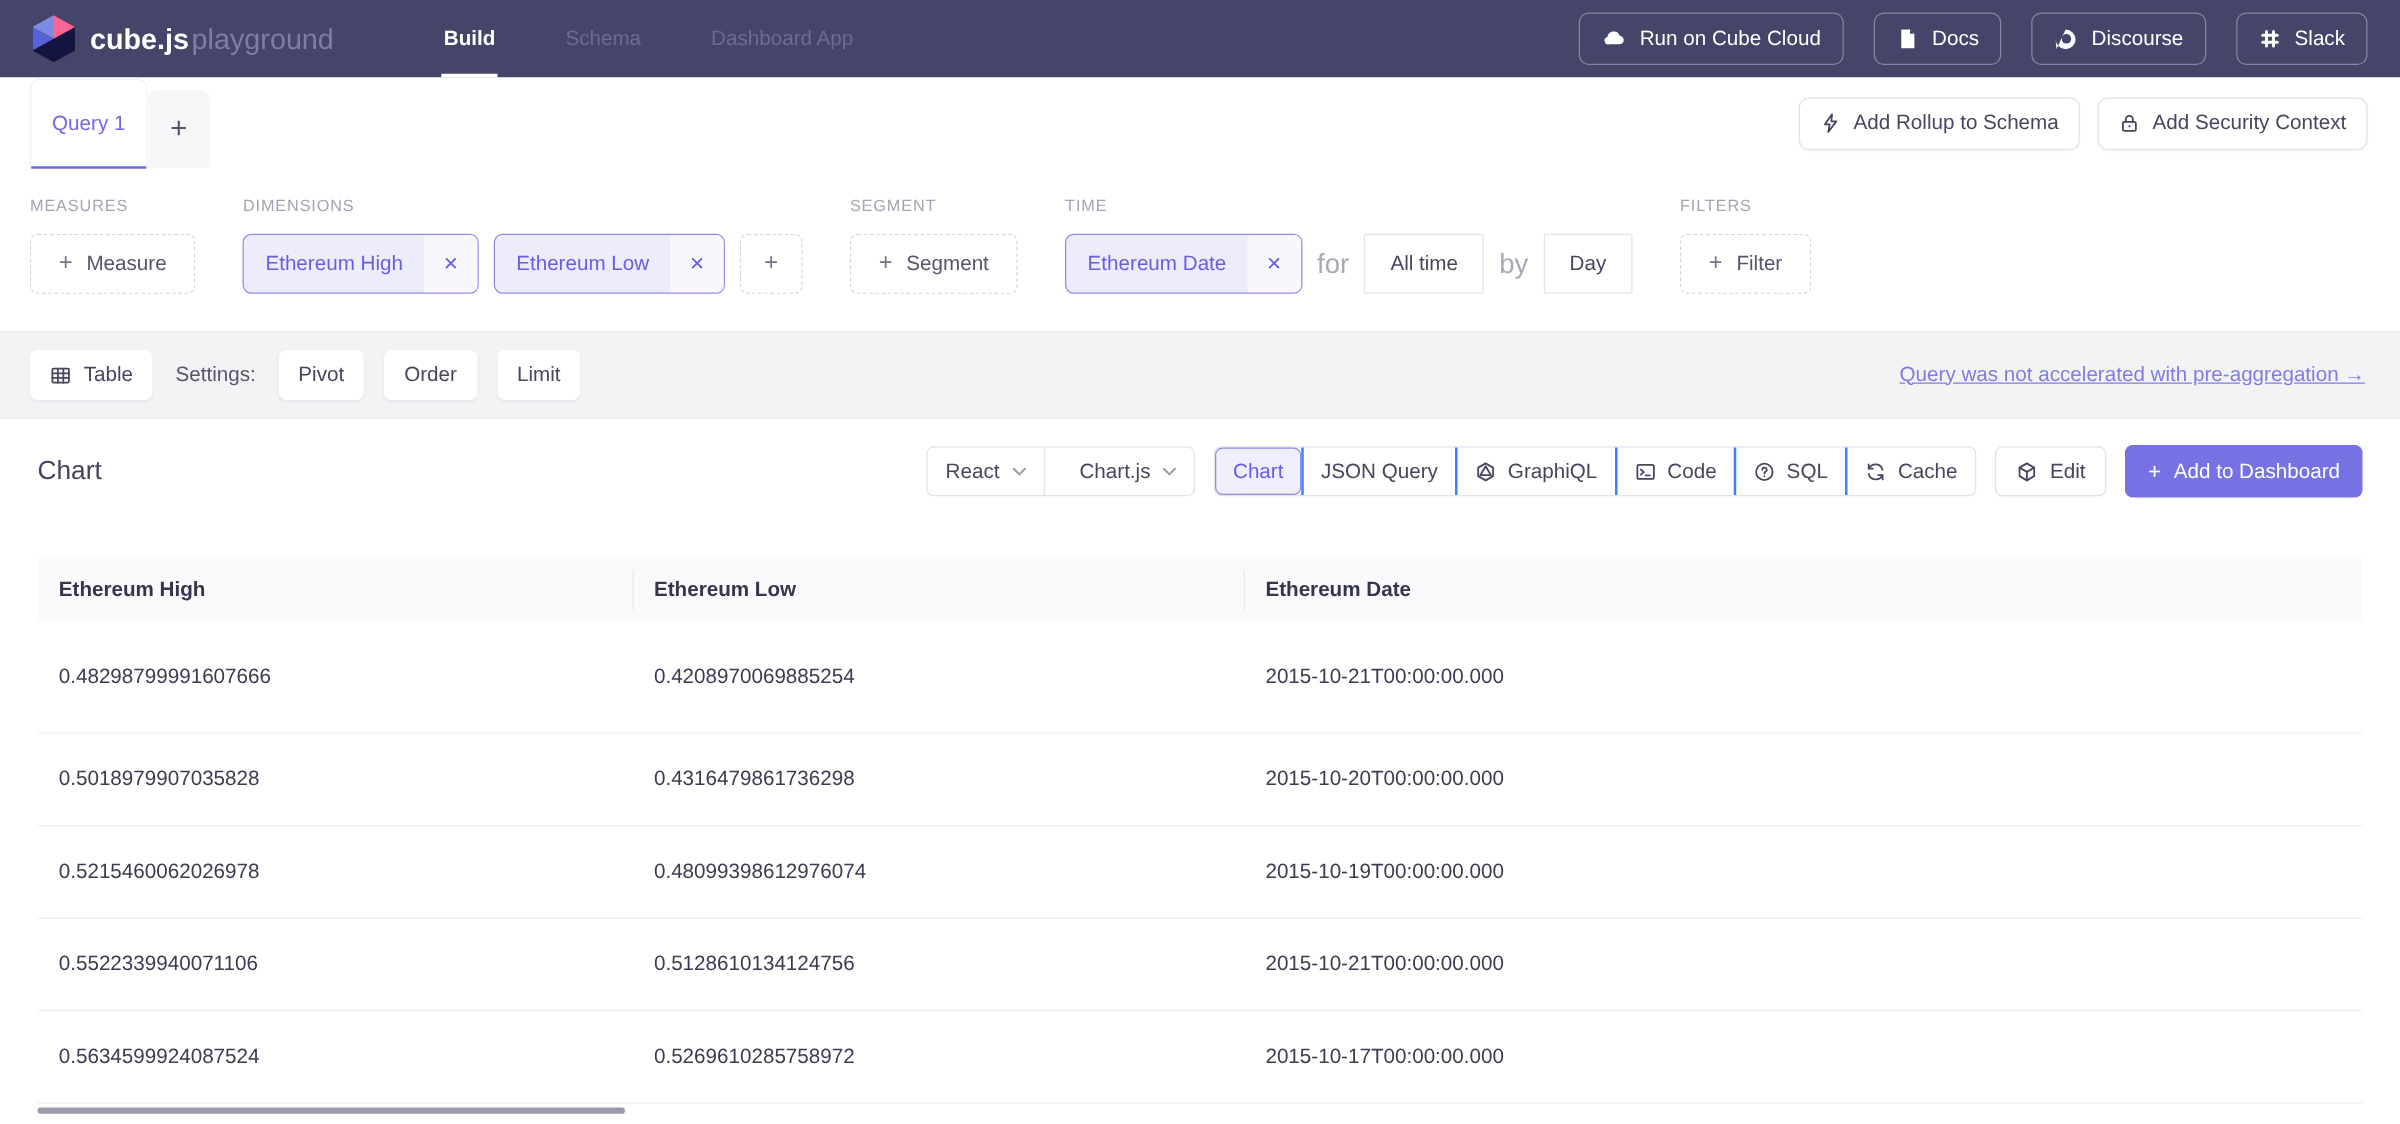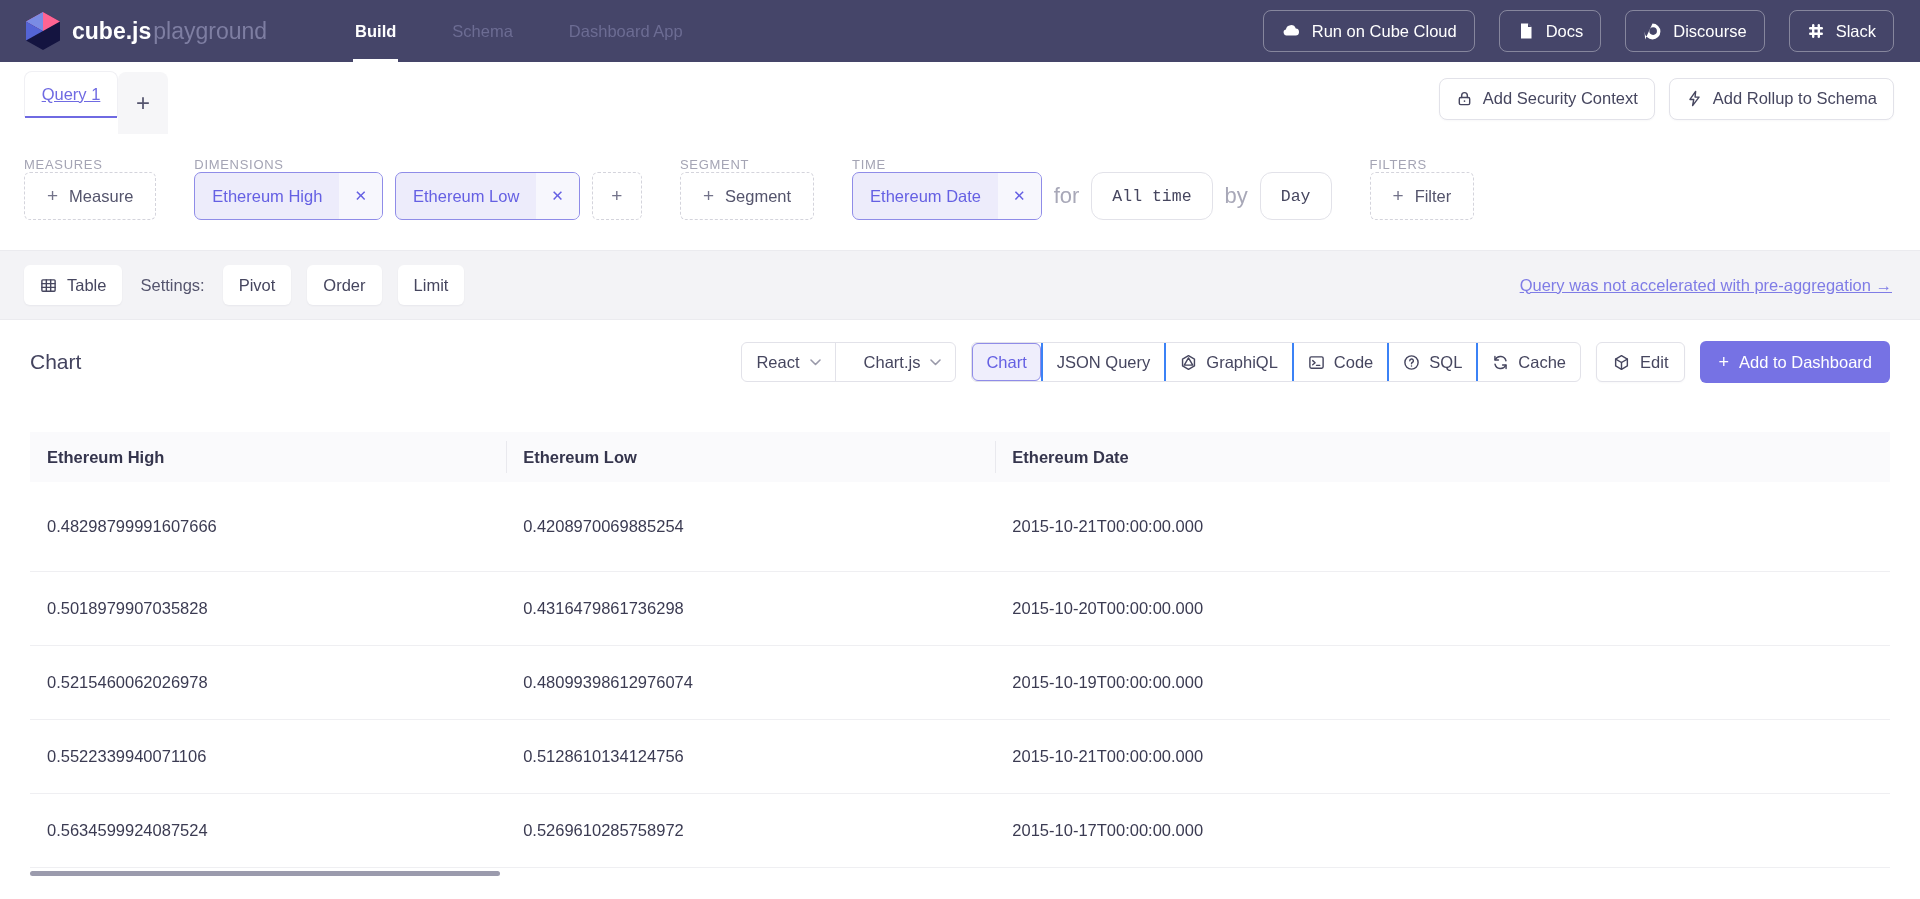--- a/index.html
+++ b/index.html
@@ -15,46 +15,46 @@
   .nav-tabs { display:flex; margin-left:60px; height:62px; }
   .nav-tab { padding:0 28px; display:flex; align-items:center; color:#6C6C93; font-size:16.5px; position:relative; cursor:pointer; }
   .nav-tab.active { color:#fff; font-weight:600; }
   .nav-tab.active::after { content:""; position:absolute; left:26px; right:26px; bottom:0; height:3px; background:#fff; }
   .nav-actions { margin-left:auto; display:flex; gap:24px; }
   .nav-btn { height:42px; display:flex; align-items:center; gap:11px; padding:0 17px;
     border:1px solid rgba(255,255,255,0.35); border-radius:8px; color:#fff; font-size:16.5px; cursor:pointer; }
 
   
   .tabbar { height:73px; background:#fff; display:flex; align-items:flex-end; padding:0 26px 0 24px; }
-  .qtab { height:46px; width:94px; margin-bottom:18px; display:flex; align-items:center; justify-content:center;
-    font-size:16.5px; border-radius:8px 8px 0 0; position:relative; cursor:pointer;text-decoration:underline; }
+  .qtab { height:71px; width:94px; margin-bottom:1px; display:flex; align-items:center; justify-content:center;
+    font-size:16.5px; border-radius:8px 8px 0 0; position:relative; cursor:pointer; }
   .qtab.active { background:#fff; color:#6F6AE2; border:1px solid #F0F0F4; border-bottom:none; }
   .qtab.active::after { content:""; position:absolute; bottom:-1px; left:0; right:0; height:2px; background:#6F6AE2; }
   .qtab-add { height:62px; width:50px; margin-bottom:1px; background:#F6F6F8; color:#55556E; font-size:24px;
     border-radius:8px 8px 0 0; display:flex; align-items:center; justify-content:center; cursor:pointer; font-weight:300; }
   .tabbar-actions { margin-left:auto; align-self:center; display:flex; gap:14px; }
   .btn { display:flex; align-items:center; gap:10px; height:42px; padding:0 16px; background:#fff;
     border:1px solid #E2E2E9; border-radius:8px; font-size:16.5px; color:#46465F; cursor:pointer;
     box-shadow:0 1px 2px rgba(25,25,50,0.03); }
 
   
   .builder { display:flex; gap:38px; padding:22px 26px 30px 24px; background:#fff; }
-  .qb-label { font-size:13px; color:#A4A4B4; letter-spacing:0.7px; }
+  .qb-label { font-size:13px; color:#A4A4B4; letter-spacing:0.7px; margin-bottom:15px; }
   .qb-row { display:flex; gap:12px; align-items:center; }
   .dashed-btn { display:flex; align-items:center; gap:11px; padding:0 22px; height:48px;
     border:1px dashed #D4D4DC; border-radius:6px; color:#54546C; font-size:16.5px; background:#fff; cursor:pointer; }
   .dashed-btn .plus { color:#73738A; font-size:19px; font-weight:300; }
   .dashed-sq { padding:0; width:50px; justify-content:center; }
   .chip { display:flex; align-items:stretch; height:48px; border:1.5px solid #8F8CE8; border-radius:7px;
     background:#EDECFB; overflow:hidden; cursor:pointer; }
   .chip-label { display:flex; align-items:center; padding:0 17px; color:#6560E3; font-size:16.5px; }
   .chip-x { display:flex; align-items:center; padding:0 15px; background:#F7F7FD; color:#6560E3; font-size:15px; cursor:pointer; }
   .inline-word { color:#A8A8B8; font-size:22px; }
   .select-btn { height:48px; padding:0 20px; display:flex; align-items:center; border:1px solid #E2E2E9;
-    border-radius:12px; font-size:16.5px; color:#46465F; background:#fff; cursor:pointer;font-family:Liberation Mono, monospace; }
+    border-radius:2px; font-size:16.5px; color:#46465F; background:#fff; cursor:pointer; }
 
   
   .settings-bar { height:70px; background:#F3F3F6; border-top:1px solid #EBEBEF; border-bottom:1px solid #EBEBEF;
     display:flex; align-items:center; padding:0 28px 0 24px; gap:16px; }
   .sbtn { height:40px; display:flex; align-items:center; gap:10px; padding:0 16px; background:#fff;
     border-radius:6px; font-size:16.5px; color:#46465F; box-shadow:0 1px 2px rgba(25,25,50,0.05); cursor:pointer; }
   .settings-label { color:#55556E; font-size:16.5px; margin:0 2px; }
   .agg-link { margin-left:auto; color:#7F7CE6; font-size:16.5px; text-decoration:underline; cursor:pointer; }
 
   
@@ -140,31 +140,31 @@
 </div>
 
 <div class="tabbar">
   <div class="qtab active">Query 1</div>
   <div class="qtab-add">
     <span>+</span>
   </div>
   <div class="tabbar-actions">
     <div class="btn">
       <svg width="17" height="17" viewBox="0 0 18 18">
+        <path d="M10.2 1.5 L4.2 10 H8.2 L7 16.5 L13.8 7.5 H9.6 Z" class="icon-stroke"></path>
+      </svg>
+      <span>Add Rollup to Schema</span>
+    </div>
+    <div class="btn">
+      <svg width="17" height="17" viewBox="0 0 18 18">
         <rect x="3.5" y="8" width="11" height="7.5" rx="1.5" class="icon-stroke"></rect>
         <path d="M6 8 V5.8 a3 3 0 0 1 6 0 V8" class="icon-stroke"></path>
         <circle cx="9" cy="11.7" r="0.9" fill="#46465F"></circle>
       </svg>
       <span>Add Security Context</span>
-    </div>
-    <div class="btn">
-      <svg width="17" height="17" viewBox="0 0 18 18">
-        <path d="M10.2 1.5 L4.2 10 H8.2 L7 16.5 L13.8 7.5 H9.6 Z" class="icon-stroke"></path>
-      </svg>
-      <span>Add Rollup to Schema</span>
     </div>
   </div>
 </div>
 
 <div class="builder">
 
   <div class="qb-section">
     <div class="qb-label">MEASURES</div>
     <div class="qb-row">
       <div class="dashed-btn">

